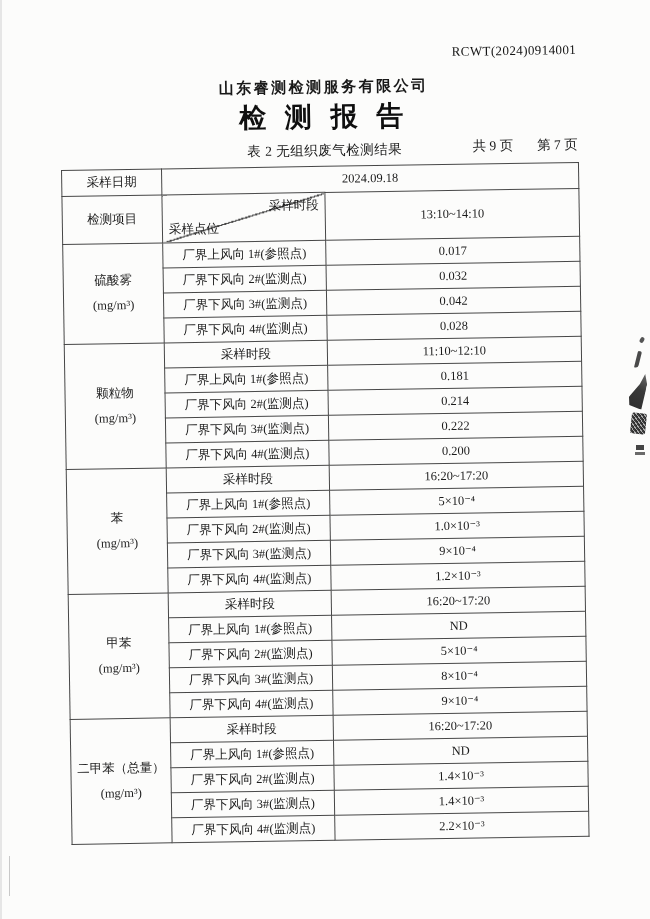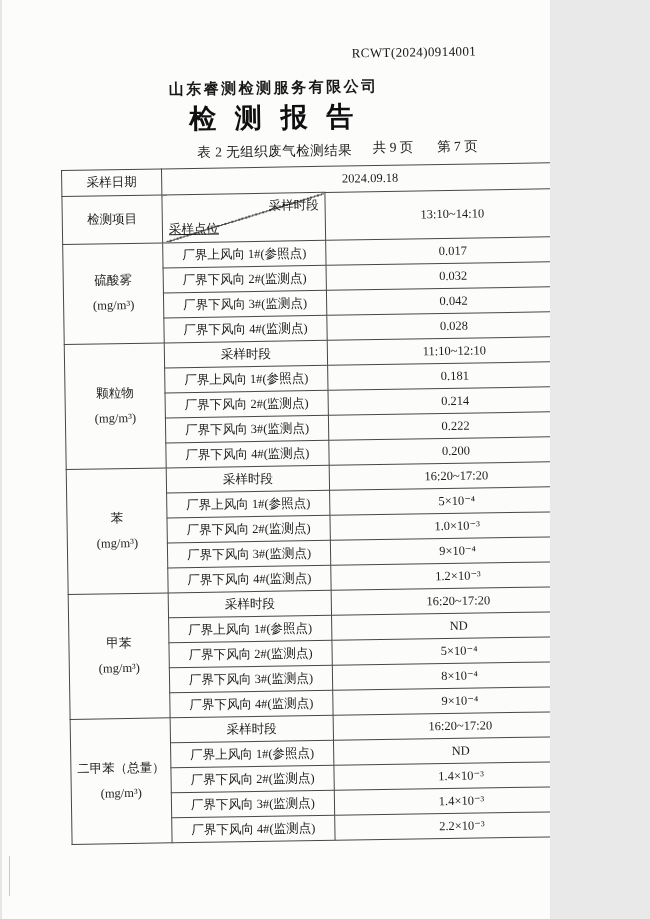--- a/index.html
+++ b/index.html
@@ -3,21 +3,21 @@
 <meta charset="utf-8">
 <style>
   html,body{margin:0;padding:0;}
   body{
     width:650px;height:919px;
     background:#e9e9e9;
     font-family:"Liberation Serif","DejaVu Serif",serif;
     overflow:hidden;
   }
   .page{
-    position:relative;width:550px;height:919px;
+    position:relative;width:650px;height:919px;
     background:#fcfcfb;overflow:hidden;
     color:#1c1c1c;
   }
   
   .edge-left{position:absolute;left:0;top:0;width:2px;height:919px;background:#dddddd;opacity:.7;}
   .edge-left-short{position:absolute;left:9px;top:856px;width:1px;height:40px;background:#c9c9c9;}
   
   .mark{position:absolute;background:#3c3c3c;}
   .mark-tick{left:640px;top:337px;width:4px;height:6px;transform:rotate(32deg);border-radius:2px;background:#555;}
   .mark-hook{left:636px;top:351px;width:4px;height:17px;transform:rotate(14deg);border-radius:2px 2px 4px 1px;background:#4a4a4a;}
@@ -79,21 +79,21 @@
   td.sec .sec-unit{margin-top:9px;}
   td.diag{
     position:relative;padding:0;
     background:linear-gradient(to bottom right,
       transparent calc(50% - .7px),
       #474747 calc(50% - .7px),
       #474747 calc(50% + .7px),
       transparent calc(50% + .7px));
   }
   td.diag .dt{position:absolute;top:4px;right:6px;font-size:12.5px;}
-  td.diag .db{position:absolute;bottom:4px;left:6px;font-size:12.5px;text-decoration:underline;}
+  td.diag .db{position:absolute;bottom:4px;left:6px;font-size:12.5px;}
 </style>
 </head>
 <body>
 
 <div class="page">
 
   <div class="edge-left"></div>
   <div class="edge-left-short"></div>
   <div class="mark mark-tick"></div>
   <div class="mark mark-hook"></div>

